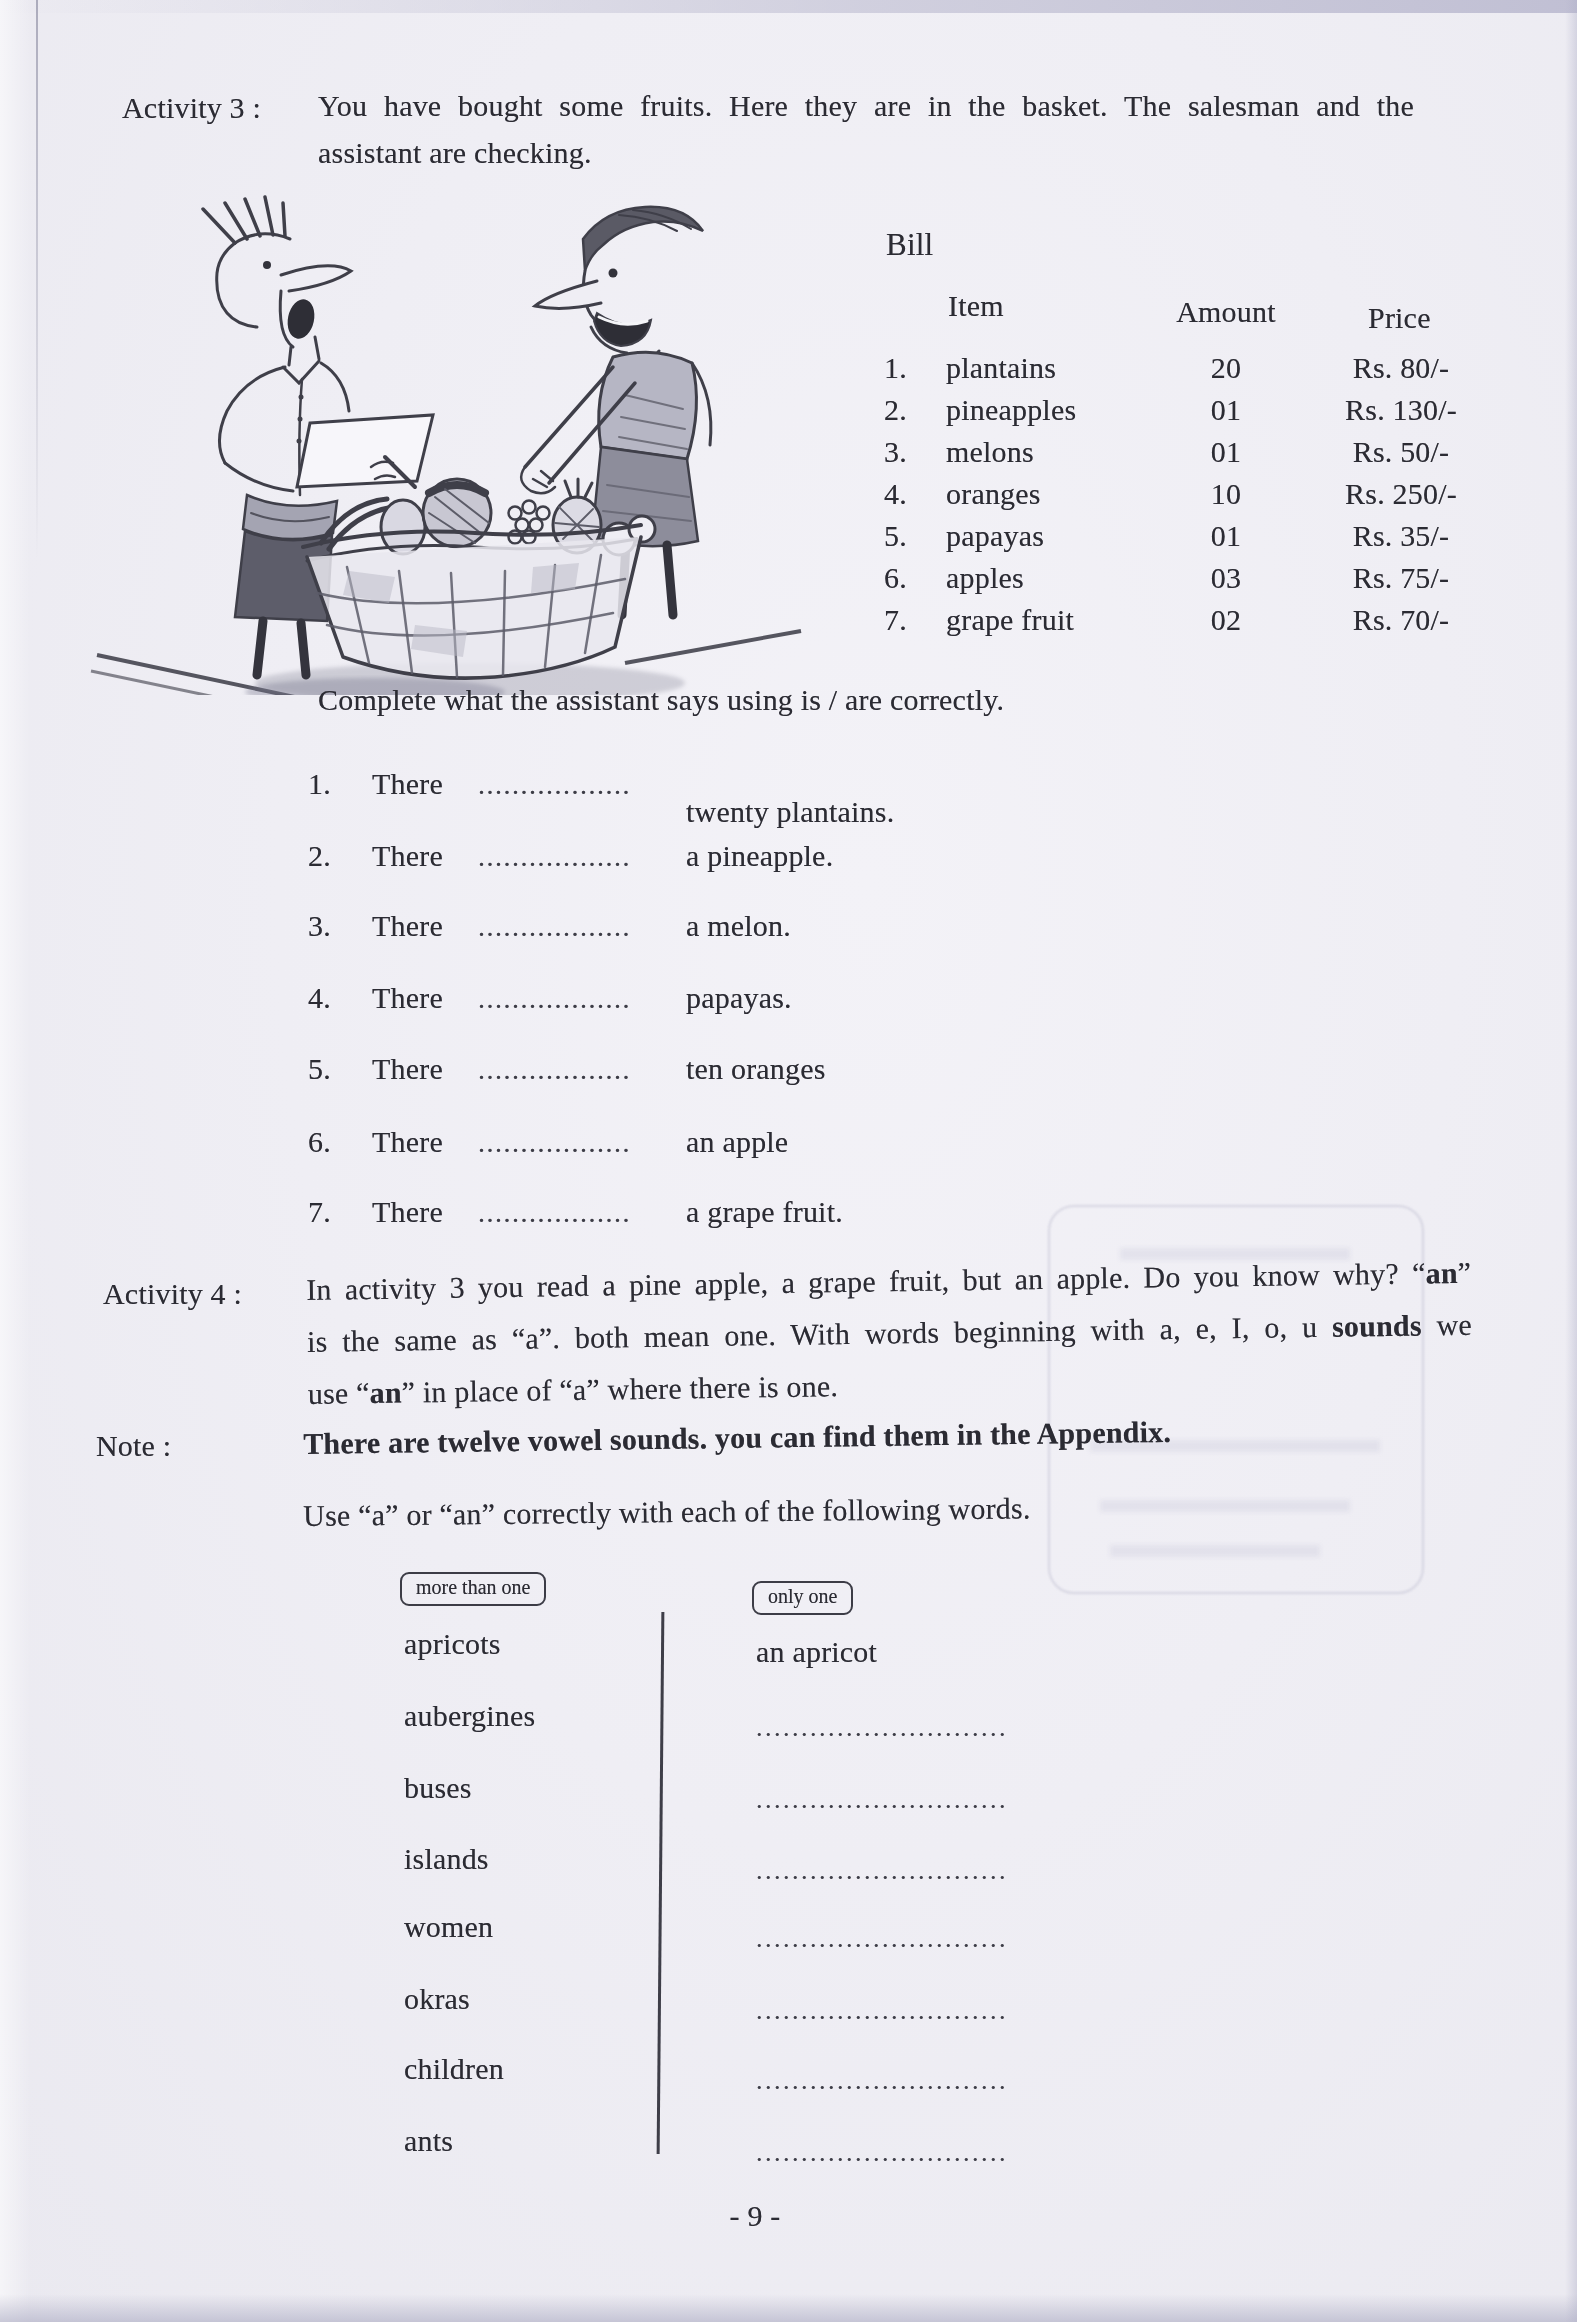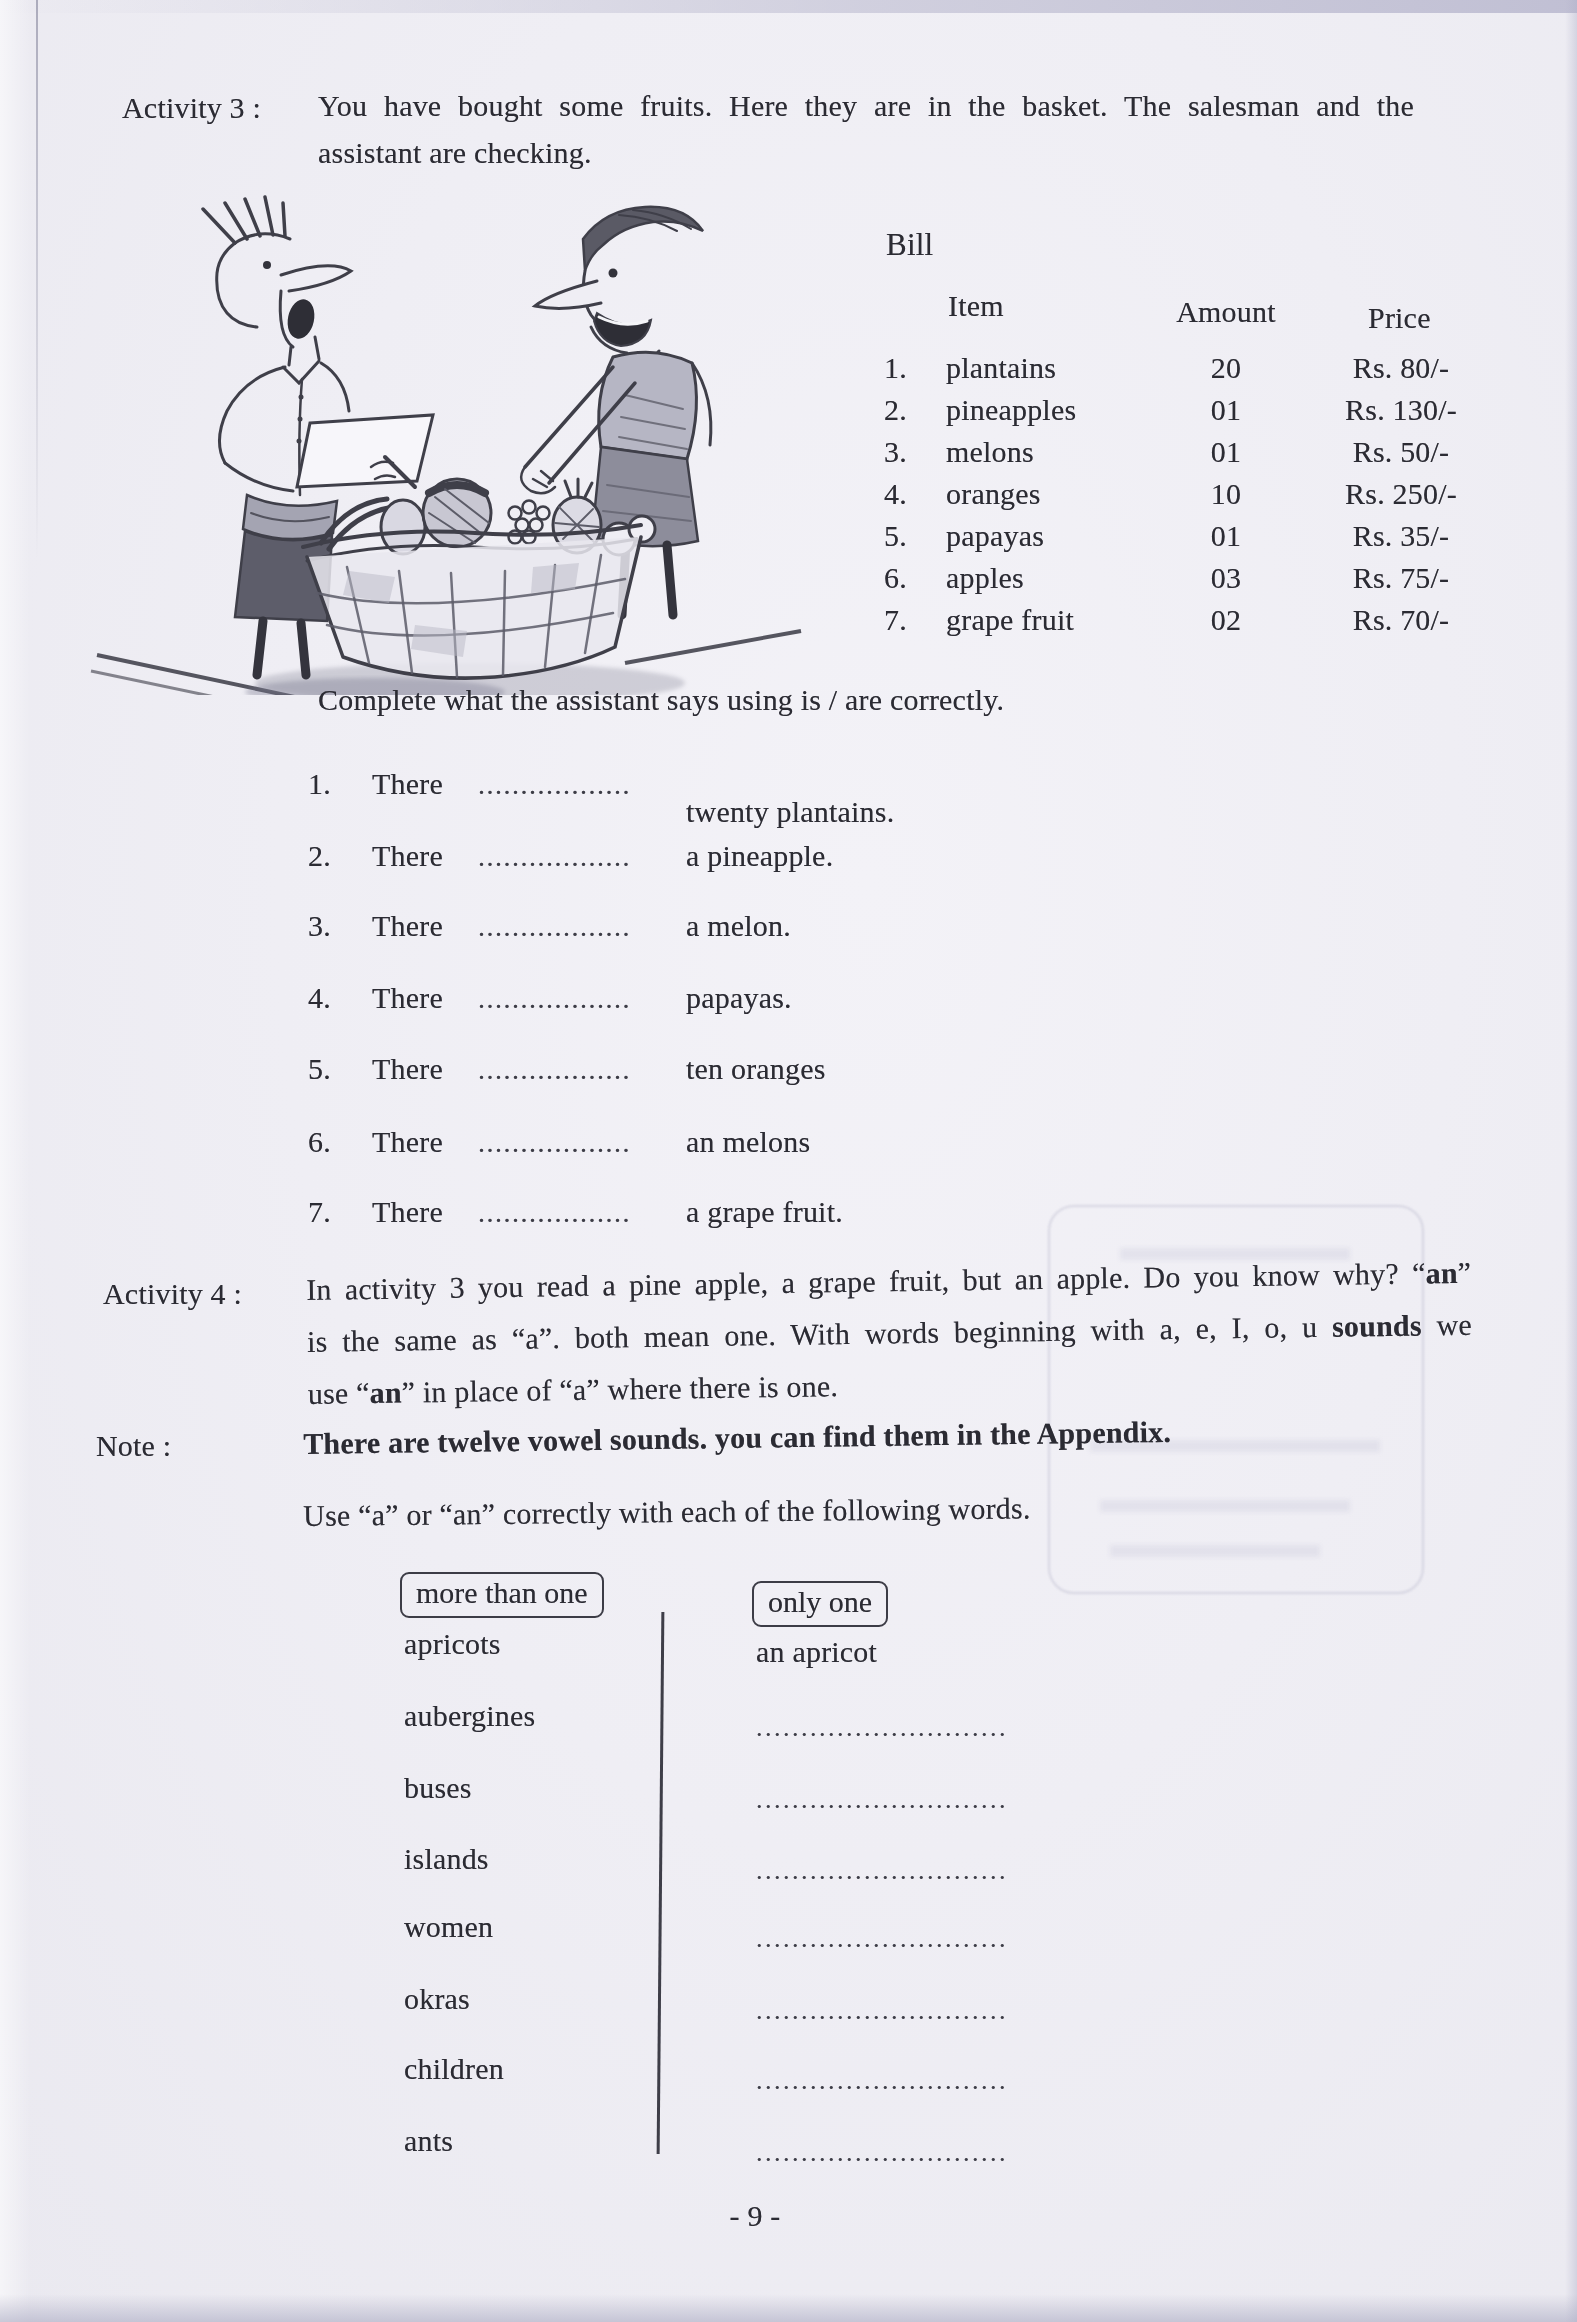--- a/index.html
+++ b/index.html
@@ -33,21 +33,21 @@
   .bill-item{left:946px;}
   .bill-amount{left:1170px;width:112px;text-align:center;}
   .bill-price{left:1308px;width:186px;text-align:center;}
   
   .there-num{left:308px;width:44px;}
   .there-pre{left:372px;}
   .there-blank{left:478px;width:190px;font-size:28px;letter-spacing:1.5px;color:#3c3c46;}
   .there-post{left:686px;}
   
   .hdr-box{position:absolute;border:2.5px solid #3c3c46;border-radius:9px;
-    padding:2px 14px 5px;font-size:30px;line-height:1.15;white-space:nowrap;
+    padding:2px 14px 5px;font-size:20px;line-height:1.15;white-space:nowrap;
     text-shadow:0 0 .6px rgba(43,43,51,.5);}
   .word-left{left:404px;}
   .word-right{left:756px;}
   .dots-right{left:756px;width:310px;font-size:26px;letter-spacing:2.5px;color:#3c3c46;}
   .vline{position:absolute;left:659px;top:1612px;width:3px;height:542px;background:#3e3e48;
     transform:rotate(.5deg);}
   .illu{position:absolute;left:85px;top:195px;width:720px;height:500px;}
 </style>
 </head>
 <body>
@@ -228,21 +228,21 @@
   <div class="t there-post" style="top:980px;">papayas.</div>
 
   <div class="t there-num" style="top:1051px;">5.</div>
   <div class="t there-pre" style="top:1051px;">There</div>
   <div class="t there-blank" style="top:1053px;">..................</div>
   <div class="t there-post" style="top:1051px;">ten oranges</div>
 
   <div class="t there-num" style="top:1124px;">6.</div>
   <div class="t there-pre" style="top:1124px;">There</div>
   <div class="t there-blank" style="top:1126px;">..................</div>
-  <div class="t there-post" style="top:1124px;">an melons</div>
+  <div class="t there-post" style="top:1124px;">an apple</div>
 
   <div class="t there-num" style="top:1194px;">7.</div>
   <div class="t there-pre" style="top:1194px;">There</div>
   <div class="t there-blank" style="top:1196px;">..................</div>
   <div class="t there-post" style="top:1194px;">a grape fruit.</div>
 
   <div class="t" style="left:103px;top:1276px;text-align:center;">Activity 4 :</div>
   <div style="position:absolute;left:306px;top:1272px;width:1165px;transform:rotate(-0.85deg);transform-origin:left top;">
     <div class="t wrap just" style="position:relative;width:1165px;"><span>In activity 3 you read a pine apple, a grape fruit, but an apple. Do you know why? “</span><b>an</b><span>”</span></div>
     <div class="t wrap just" style="position:relative;width:1165px;margin-top:16px;"><span>is the same as “a”. both mean one. With words beginning with a, e, I, o, u </span><b>sounds</b><span> we</span></div>

